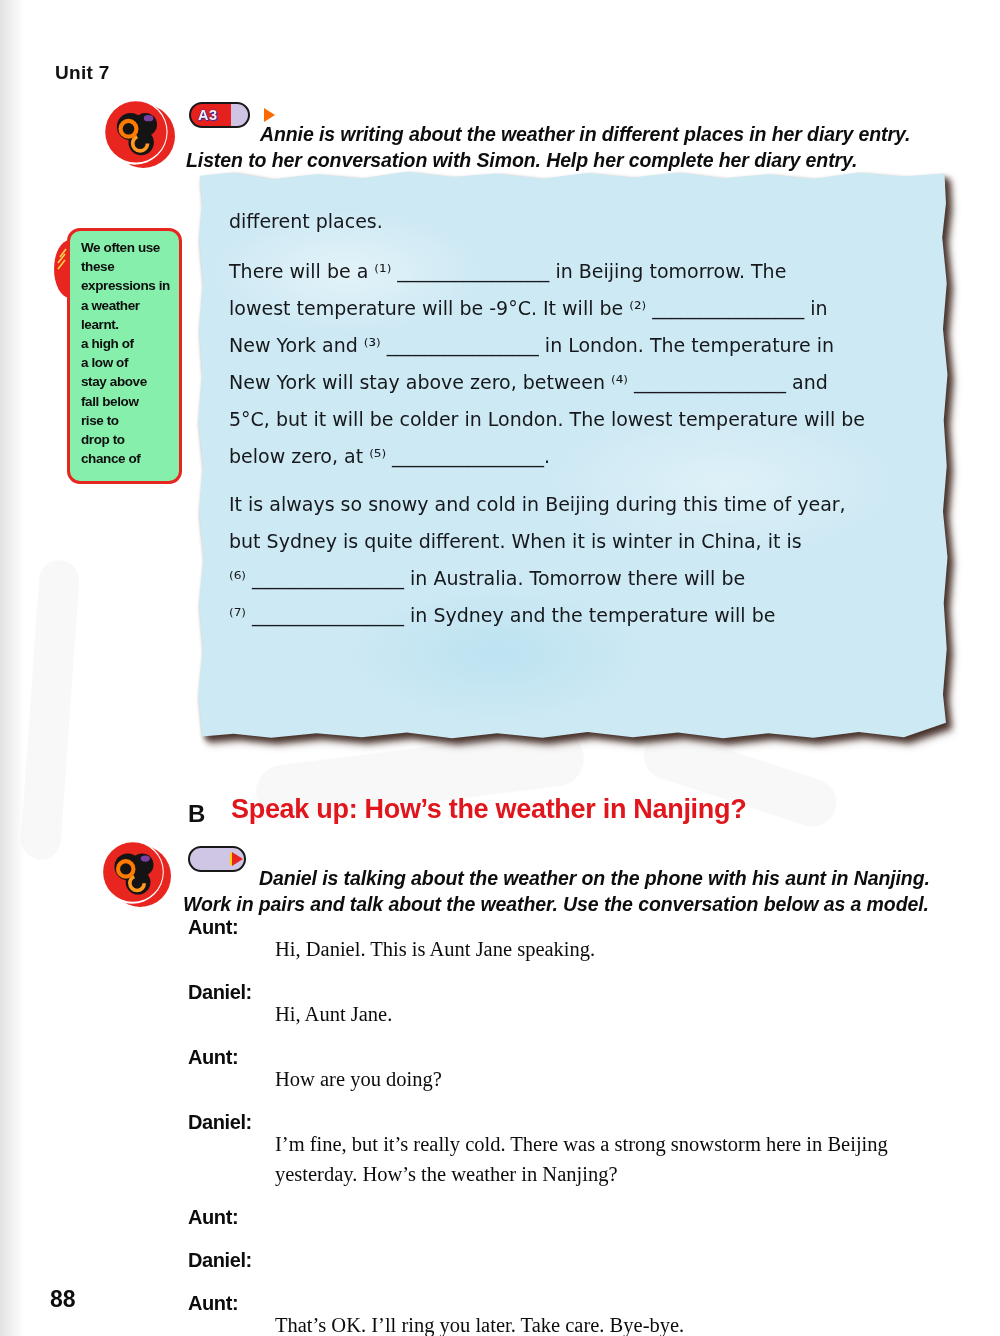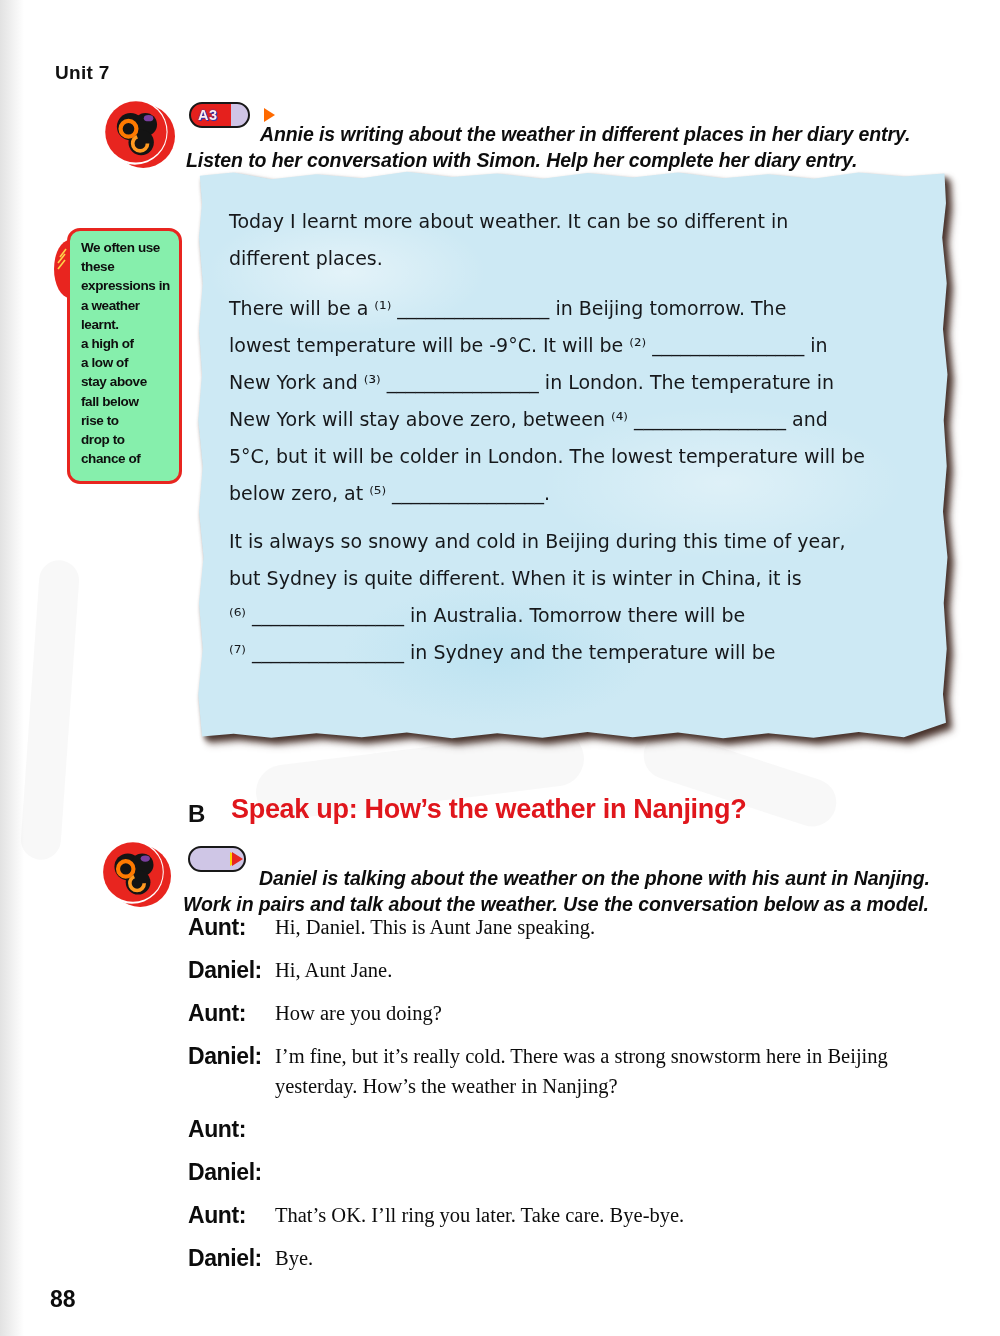--- a/index.html
+++ b/index.html
@@ -88,22 +88,22 @@
   }
   .tip-line { font-size:13.5px; line-height:19.2px; font-weight:700; color:#0e0e0e; letter-spacing:-0.4px; white-space:nowrap; }
 
   
   #b-label { position:absolute; left:188px; top:800px; font-size:24px; font-weight:800; color:#101010; }
   #b-title { position:absolute; left:231px; top:794px; font-size:27px; font-weight:800; color:#e0161c; letter-spacing:-0.3px; }
 
   
   #dialogue { position:absolute; left:188px; top:913px; width:780px; }
   .drow { display:flex; margin-bottom:13.5px; }
-  .dspeaker { flex:0 0 87px; font-weight:800; font-size:23px; letter-spacing:-0.4px; line-height:29.5px; color:#0c0c0c; }
-  .dtext { font-family:"Liberation Serif", serif; font-size:20.5px; line-height:29.5px; color:#0c0c0c; max-width:675px; }
+  .dspeaker { flex:0 0 87px; font-weight:800; font-size:20px; letter-spacing:-0.4px; line-height:29.5px; color:#0c0c0c; }
+  .dtext { font-family:"Liberation Serif", serif; font-size:20.5px; line-height:29.5px; color:#0c0c0c; max-width:675px;margin-top:22px; }
 
   #page-number { position:absolute; left:50px; top:1286px; font-size:23px; font-weight:800; color:#0c0c0c; }
 </style>
 </head>
 <body>
 
 <div class="gutter-shadow"></div>
 <div class="wm" id="wm1"></div>
 <div class="wm" id="wm2"></div>
 <div class="wm" id="wm3"></div>
@@ -129,21 +129,20 @@
   <span class="play-tri"></span>
 </div>
 
 <p class="instr" id="instr-a">
   <span>Annie is writing about the weather in different places in her diary entry.</span><br>
   <span>Listen to her conversation with Simon. Help her complete her diary entry.</span>
 </p>
 
 <div id="paper-wrap">
   <div id="paper">
-    <div class="diary-line">Today I learnt more about weather. It can be so different in</div>
     <div class="diary-line">different places.</div>
     <div class="diary-line para-gap">There will be a ⁽¹⁾ ________________ in Beijing tomorrow. The</div>
     <div class="diary-line">lowest temperature will be -9°C. It will be ⁽²⁾ ________________ in</div>
     <div class="diary-line">New York and ⁽³⁾ ________________ in London. The temperature in</div>
     <div class="diary-line">New York will stay above zero, between ⁽⁴⁾ ________________ and</div>
     <div class="diary-line">5°C, but it will be colder in London. The lowest temperature will be</div>
     <div class="diary-line">below zero, at ⁽⁵⁾ ________________.</div>
     <div class="diary-line para-gap2">It is always so snowy and cold in Beijing during this time of year,</div>
     <div class="diary-line">but Sydney is quite different. When it is winter in China, it is</div>
     <div class="diary-line">⁽⁶⁾ ________________ in Australia. Tomorrow there will be</div>

